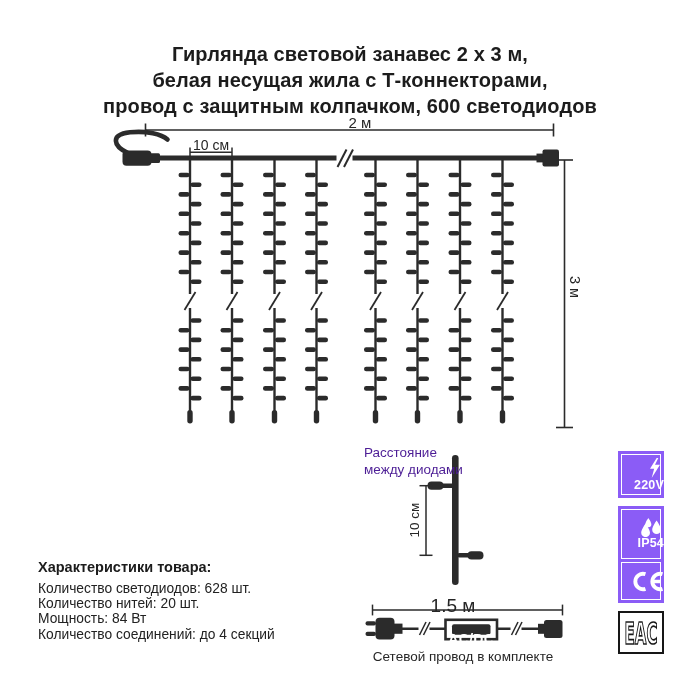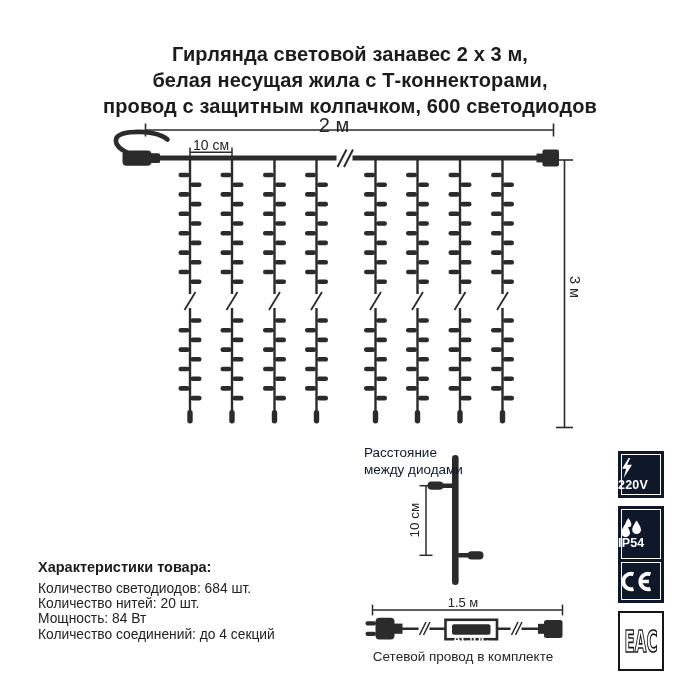--- a/index.html
+++ b/index.html
@@ -7,44 +7,44 @@
   body{
     position:relative;background:#fff;overflow:hidden;
     font-family:"Liberation Sans",sans-serif;color:#262626;
   }
   .art{position:absolute;left:0;top:0;width:700px;height:700px;pointer-events:none}
   .title{
     position:absolute;top:41px;left:0;width:700px;text-align:center;
     font-weight:bold;font-size:20px;line-height:26px;color:#1c1c1c;letter-spacing:.1px;
   }
   .lbl{position:absolute;white-space:nowrap;color:#262626}
-  .lbl-2m{left:334px;top:114px;transform:translateX(-50%);font-size:20px}
+  .lbl-2m{left:360px;top:114px;transform:translateX(-50%);font-size:15px}
   .lbl-10cm{left:211px;top:137px;transform:translateX(-50%);font-size:14px}
   .lbl-3m{left:575px;top:287px;transform:translate(-50%,-50%) rotate(90deg);font-size:14.5px}
-  .diode-caption{position:absolute;left:364px;top:445px;font-size:13.5px;line-height:16.5px;color:#0f172a}
+  .diode-caption{position:absolute;left:364px;top:445px;font-size:13.5px;line-height:16.5px;color:#4c1d95}
   .lbl-10cm-detail{left:414px;top:520px;transform:translate(-50%,-50%) rotate(-90deg);font-size:13.5px}
-  .lbl-15m{left:463px;top:595px;transform:translateX(-50%);font-size:13px}
+  .lbl-15m{left:453px;top:595px;transform:translateX(-50%);font-size:19px}
   .lbl-acdc{
     left:452px;top:624px;width:38.5px;height:29px;display:flex;align-items:center;justify-content:center;
-    font-size:11px;font-weight:bold;color:#fff;letter-spacing:.3px;
+    font-size:14px;font-weight:bold;color:#fff;letter-spacing:.3px;
   }
   .lbl-cord-caption{left:463px;top:649px;transform:translateX(-50%);font-size:13.5px}
   .specs{position:absolute;left:38px;top:559px;color:#222}
   .specs-header{font-size:14.5px;font-weight:bold;margin-bottom:6px;color:#1c1c1c}
   .specs-item{font-size:13.8px;line-height:15.2px}
   .badge{
-    position:absolute;left:618px;width:46px;background:#0f172a;color:#fff;
+    position:absolute;left:618px;width:46px;background:#8b5cf6;color:#fff;
     outline:1.5px solid #fff;outline-offset:-4.5px;
-    display:flex;flex-direction:column;align-items:flex-start;justify-content:center;
+    display:flex;flex-direction:column;align-items:flex-end;justify-content:center;
   }
   .badge-v220{top:451px;height:47px;gap:1px}
   .badge-ip54{top:506px;height:56px}
   .badge-ce{top:559px;height:44px}
   .badge-eac{
-    top:611px;height:60px;background:#fff;outline:none;border:2.6px solid #161616;
+    top:611px;height:43px;background:#fff;outline:none;border:2.6px solid #161616;
     align-items:center;justify-content:center;
   }
   .badge-text{font-size:12.5px;font-weight:bold;letter-spacing:.2px;line-height:13px}
   .sr{position:absolute;width:1px;height:1px;overflow:hidden;clip-path:inset(50%)}
 </style>
 </head>
 <body>
 
 <header class="title">
   <div>Гирлянда световой занавес 2 х 3 м,</div>
@@ -357,21 +357,21 @@
   <div>между диодами</div>
 </div>
 <div class="lbl lbl-10cm-detail">10 см</div>
 
 <div class="lbl lbl-15m">1.5 м</div>
 <div class="lbl lbl-acdc">AC/DC</div>
 <div class="lbl lbl-cord-caption">Сетевой провод в комплекте</div>
 
 <section class="specs">
   <div class="specs-header">Характеристики товара:</div>
-  <div class="specs-item">Количество светодиодов: 684 шт.</div>
+  <div class="specs-item">Количество светодиодов: 628 шт.</div>
   <div class="specs-item">Количество нитей: 20 шт.</div>
   <div class="specs-item">Мощность: 84 Вт</div>
   <div class="specs-item">Количество соединений: до 4 секций</div>
 </section>
 
 <div class="badge badge-v220">
   <svg width="18" height="20" viewBox="0 0 20 24">
     <path d="M12 0 L4 13 H9 L6 24 L16 8 H10 L14 0 Z" fill="#fff"></path>
   </svg>
   <div class="badge-text">220V</div>

